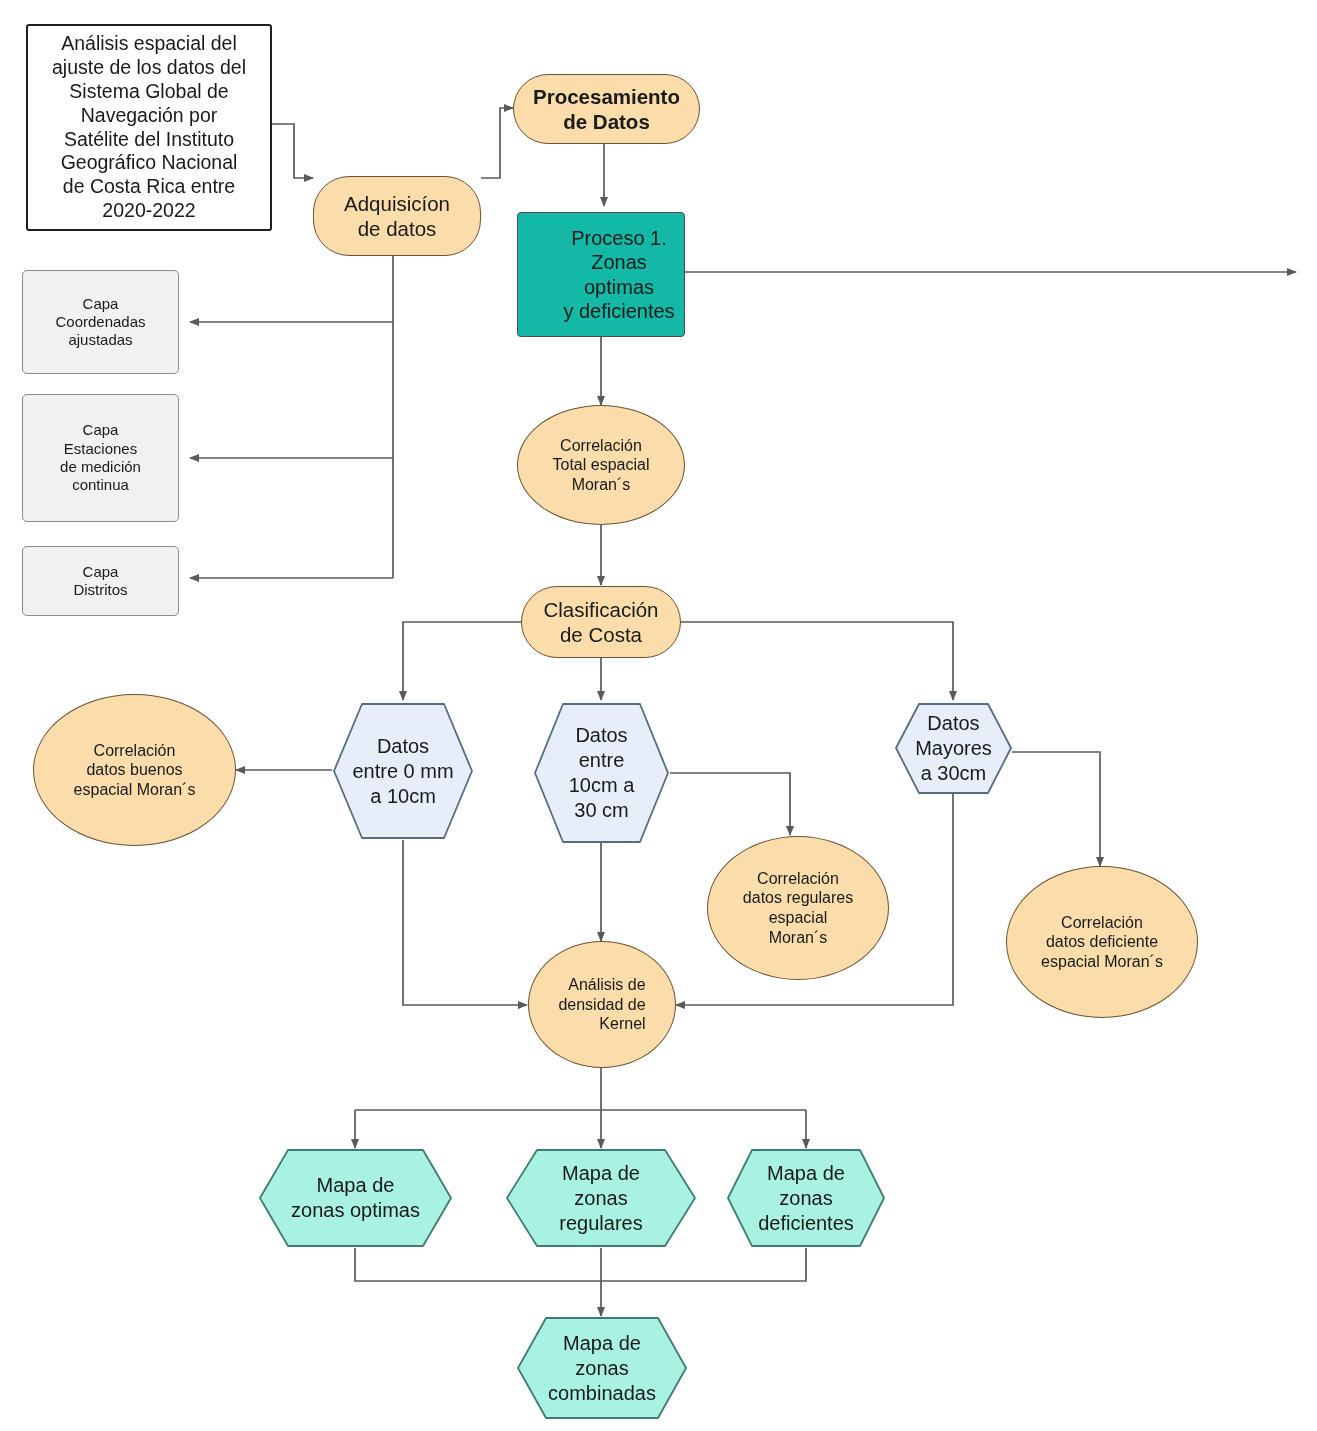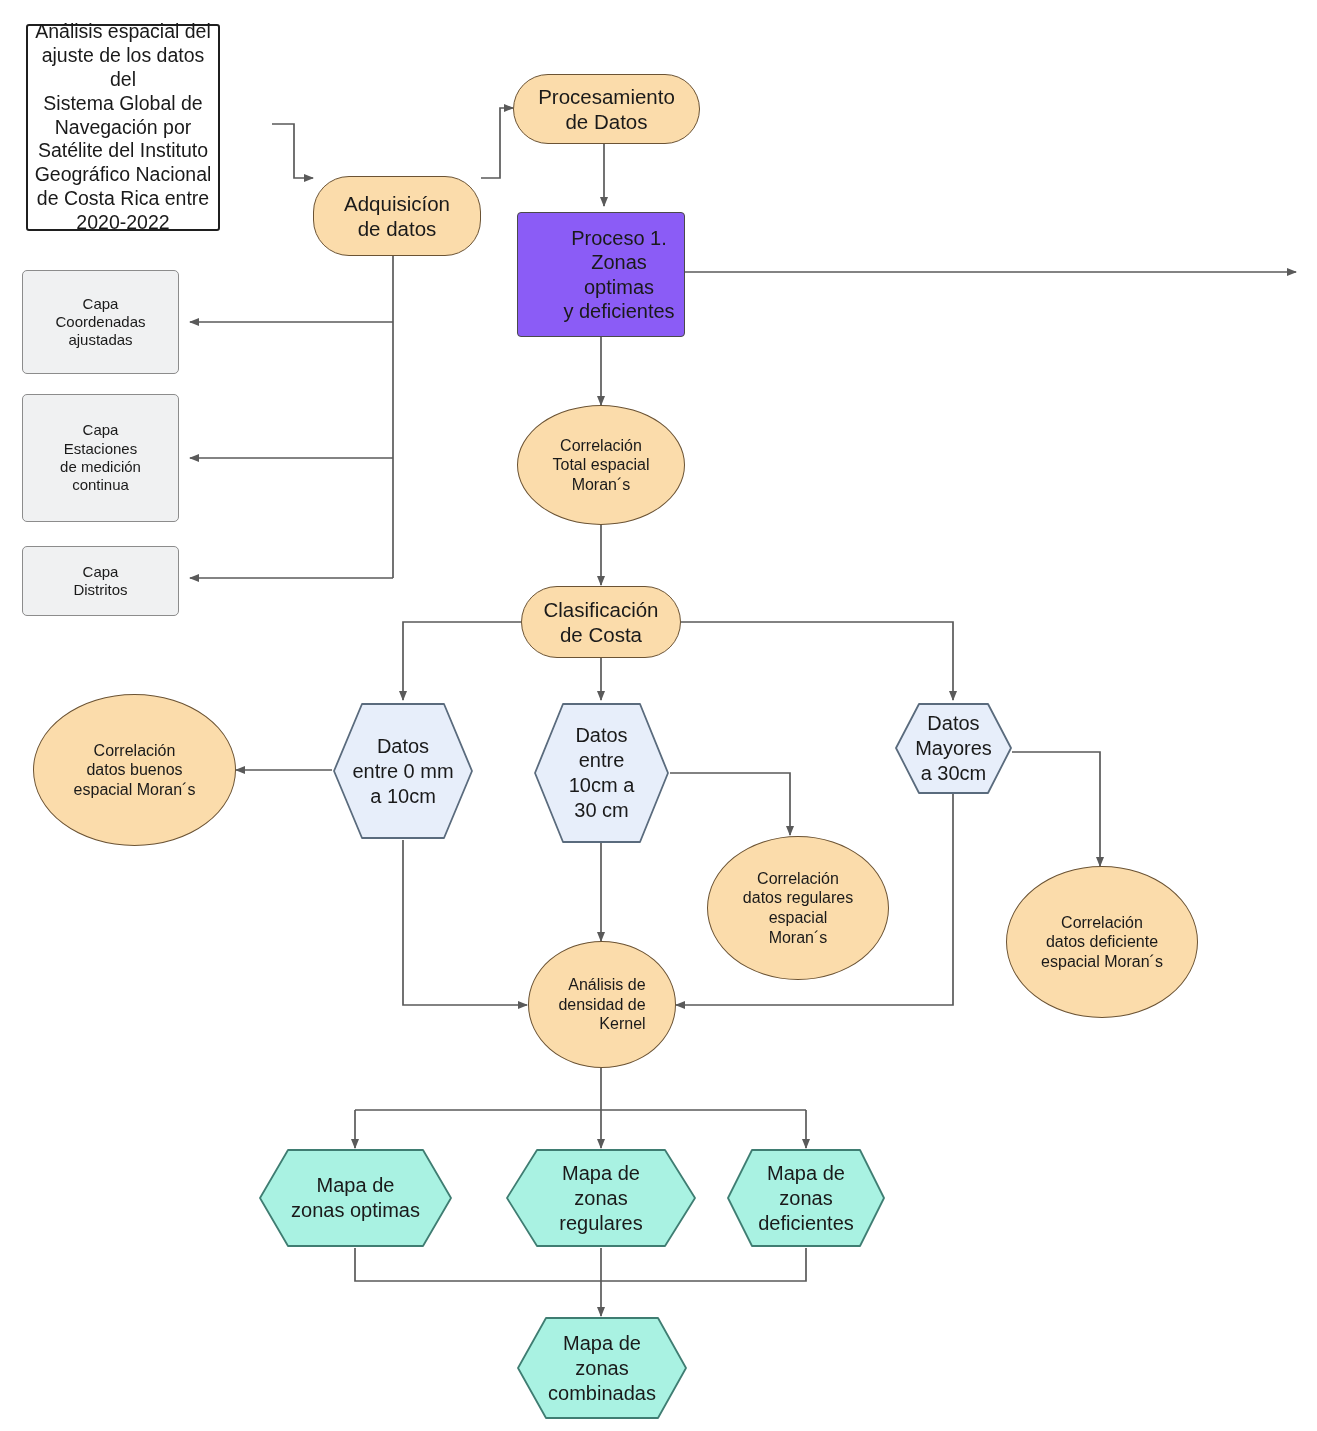--- a/index.html
+++ b/index.html
@@ -35,21 +35,21 @@
     white-space: pre-line;
   }
   
   .rect-plain {
     background: #ffffff;
     border: 2px solid #1f1f1f;
     border-radius: 3px;
     font-size: 19.5px;
   }
   .rect-proc {
-    background: #8b5cf6;
+    background: #14b8a6;
     border: 1.6px solid #4a4a4a;
     border-radius: 4px;
     font-size: 20px;
     padding-left: 36px;
   }
   .rect-layer {
     background: #f0f1f2;
     border: 1.6px solid #8c8c8c;
     border-radius: 5px;
     font-size: 15px;
@@ -142,33 +142,33 @@
       <path d="M355,1110 L355,1148" marker-end="url(#ah)"></path>
       <path d="M601,1110 L601,1148" marker-end="url(#ah)"></path>
       <path d="M806,1110 L806,1148" marker-end="url(#ah)"></path>
 
       <path d="M355,1248 L355,1281 L806,1281 L806,1248"></path>
       <path d="M601,1248 L601,1281"></path>
       <path d="M601,1281 L601,1316" marker-end="url(#ah)"></path>
     </g>
   </svg>
 
-  <div class="node rect-plain" style="left:26px;top:24px;width:194px;height:207px;padding:17px 6px;">Análisis espacial del
+  <div class="node rect-plain" style="left:26px;top:24px;width:246px;height:207px;padding:17px 6px;">Análisis espacial del
 ajuste de los datos del
 Sistema Global de
 Navegación por
 Satélite del Instituto
 Geográfico Nacional
 de Costa Rica entre
 2020-2022</div>
 
   <div class="node pill-orange" style="left:313px;top:136px;width:168px;height:80px;margin-top:40px;">Adquisicíon
 de datos</div>
 
-  <div class="node pill-orange" style="left:513px;top:74px;width:187px;height:70px;">Procesamiento
+  <div class="node pill-orange" style="left:513px;top:74px;width:187px;height:70px;font-weight:bold;">Procesamiento
 de Datos</div>
 
   <div class="node rect-proc" style="left:517px;top:212px;width:168px;height:125px;">Proceso 1.
 Zonas optimas
 y deficientes</div>
 
   <div class="node rect-layer" style="left:22px;top:270px;width:157px;height:104px;">Capa
 Coordenadas
 ajustadas</div>
 

